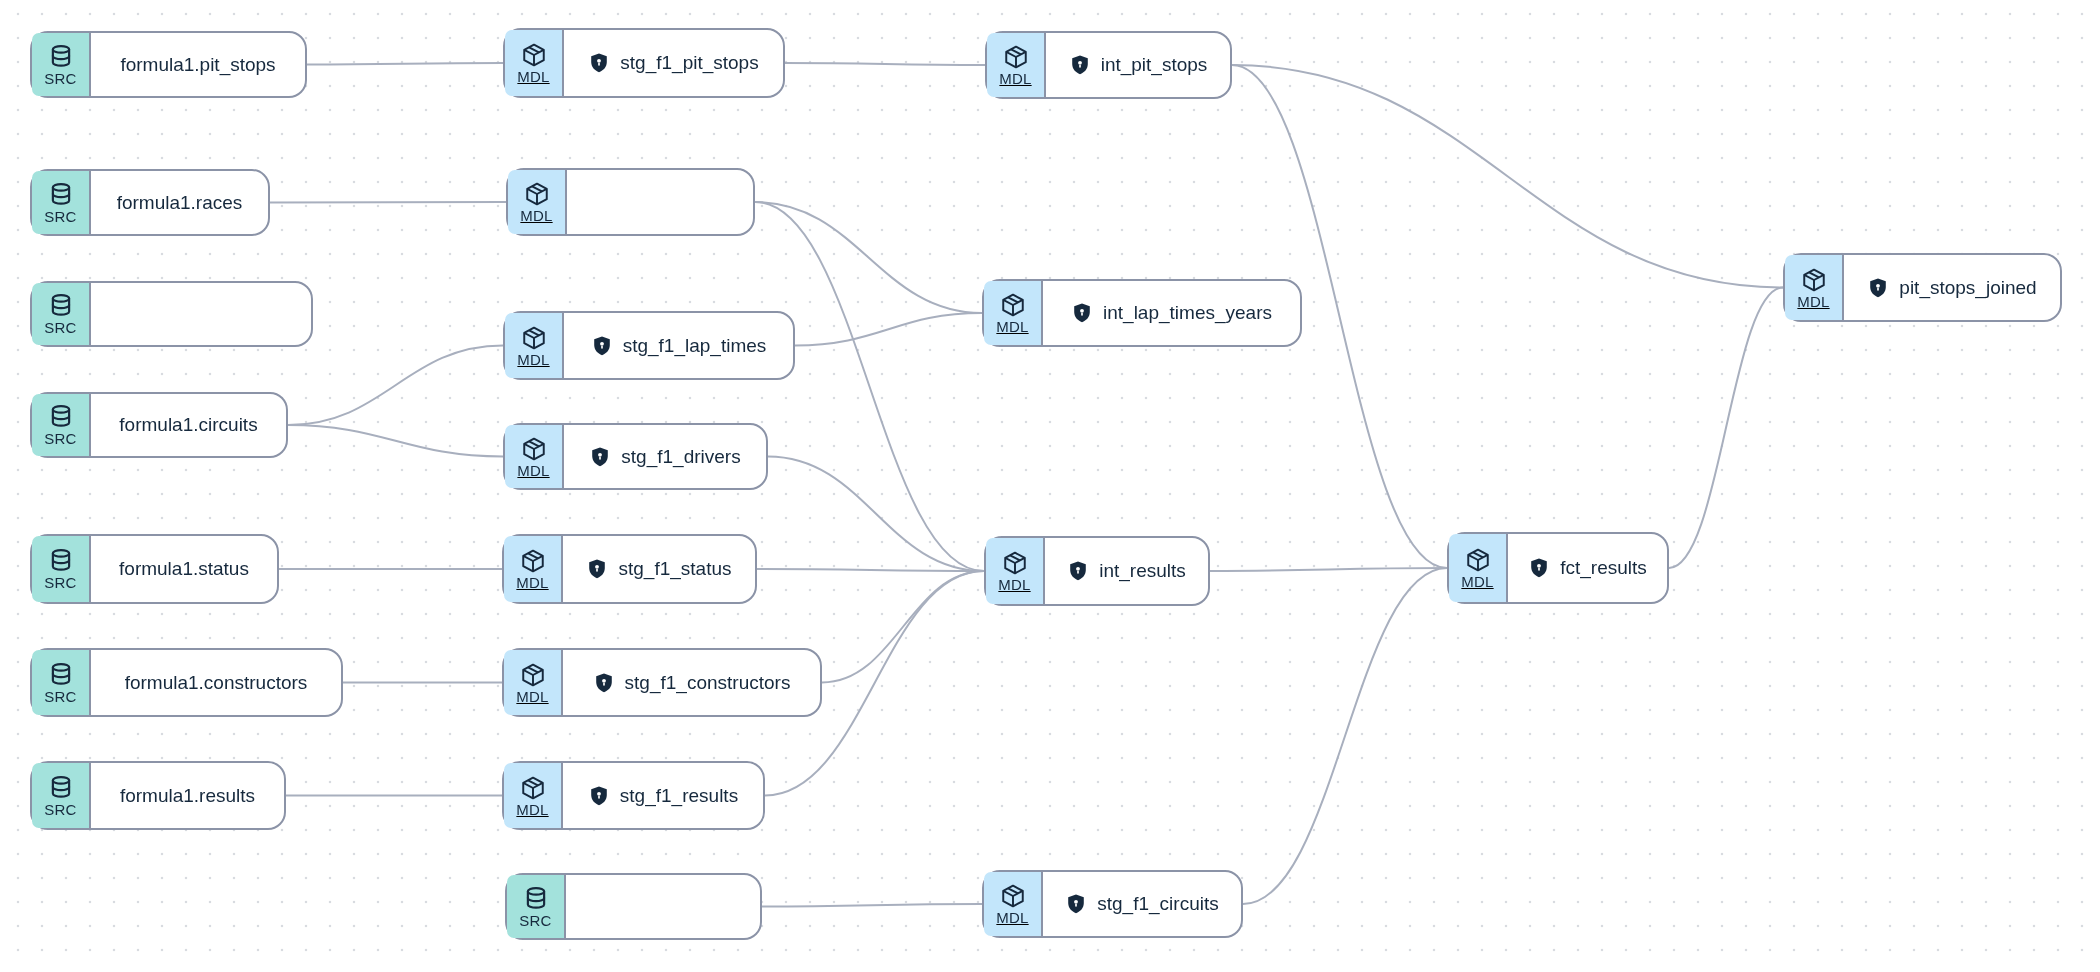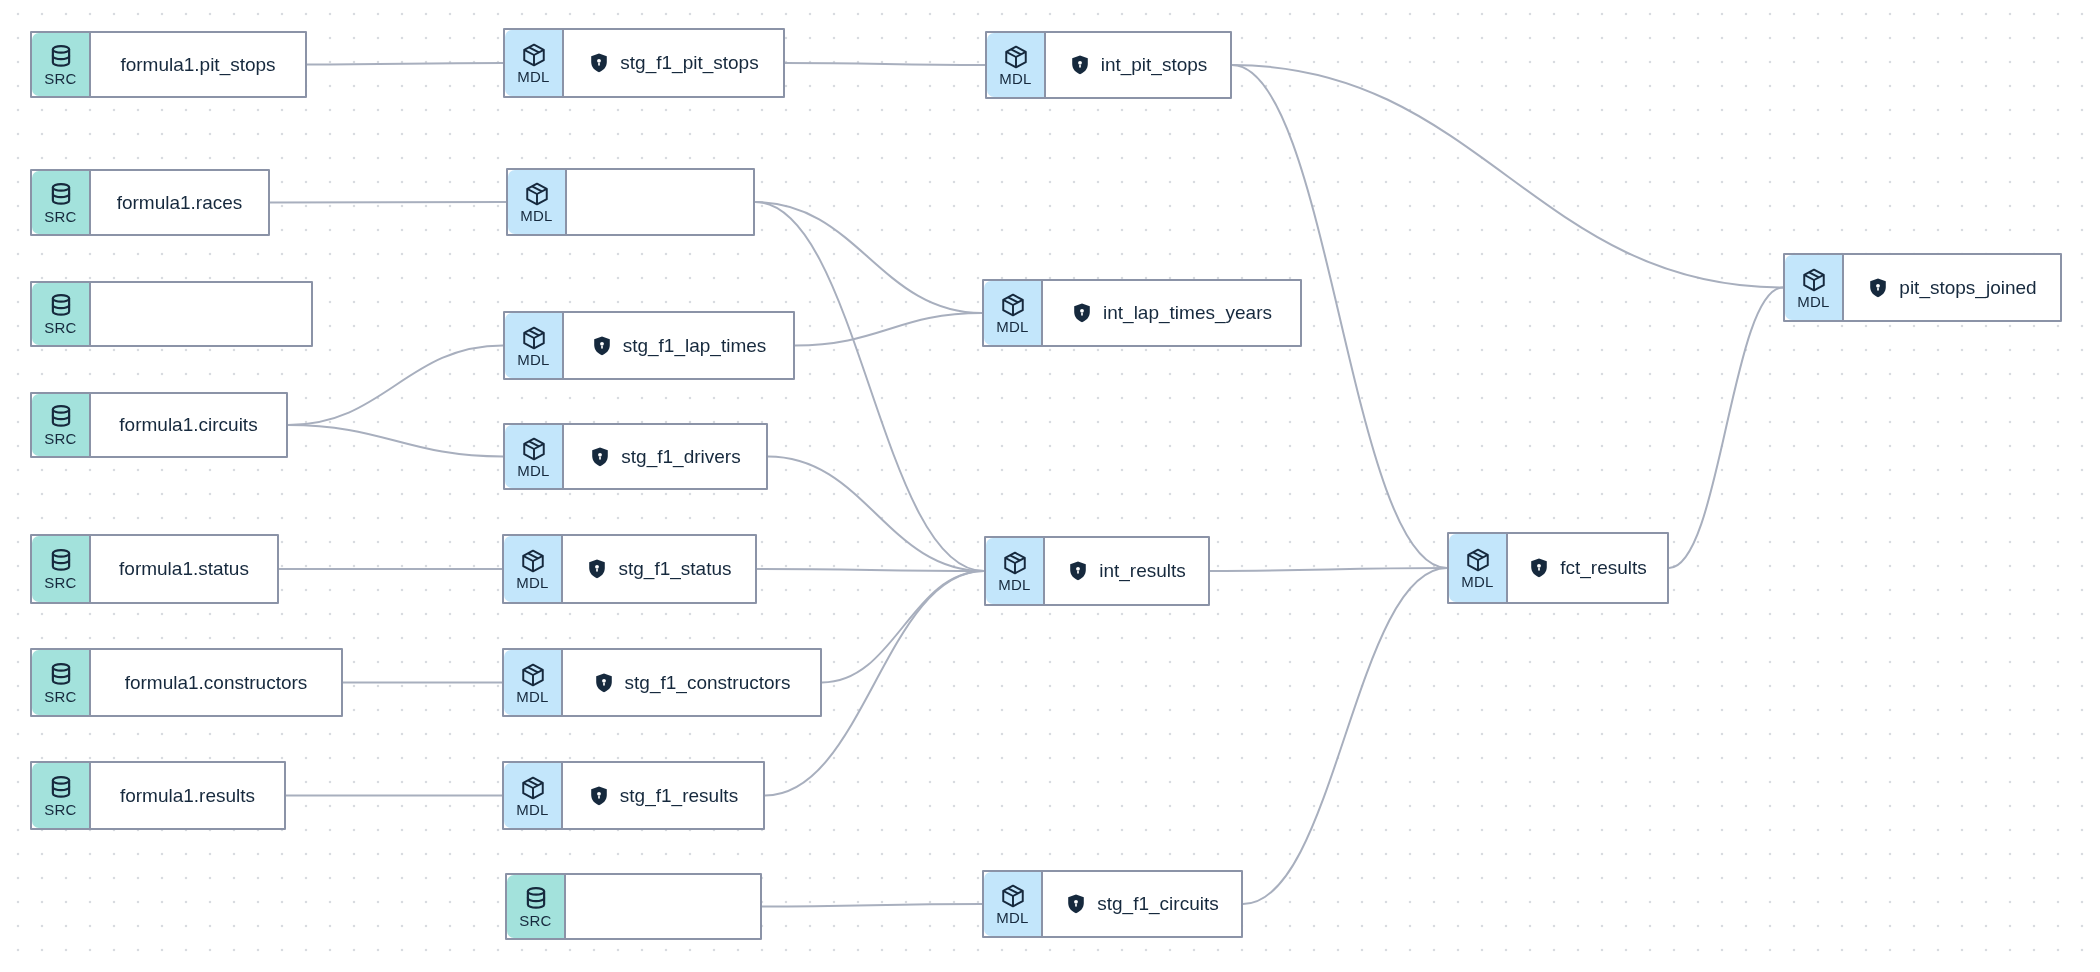--- a/index.html
+++ b/index.html
@@ -13,37 +13,37 @@
     background-position:6px 2px;
   }
   #edges{position:absolute;left:0;top:0;width:2100px;height:972px;}
   #edges path{fill:none;stroke:#a8afbe;stroke-width:2;}
   .node{
     position:absolute;
     display:flex;
     align-items:stretch;
     background:#ffffff;
     border:2px solid #8b93a7;
-    border-radius:1px;
+    border-radius:18px;
     box-sizing:border-box;
     cursor:pointer;
   }
   .badge{
     width:57px;
     flex:0 0 57px;
     display:flex;
     flex-direction:column;
     align-items:center;
     justify-content:center;
     gap:1px;
     border-right:2px solid #8b93a7;
     border-radius:7px 0 0 7px;
   }
   .badge.src{background:#a3e2dc;}
-  .badge.mdl{background:#c3e6fb;}
+  .badge.mdl{background:#c3e6fb;text-decoration:underline;}
   .badge-label{
     font-size:15px;
     color:#16293d;
     line-height:1;
     letter-spacing:0.2px;
   }
   .badge-icon{width:26px;height:26px;display:block;}
   .node-body{
     flex:1;
     display:flex;

